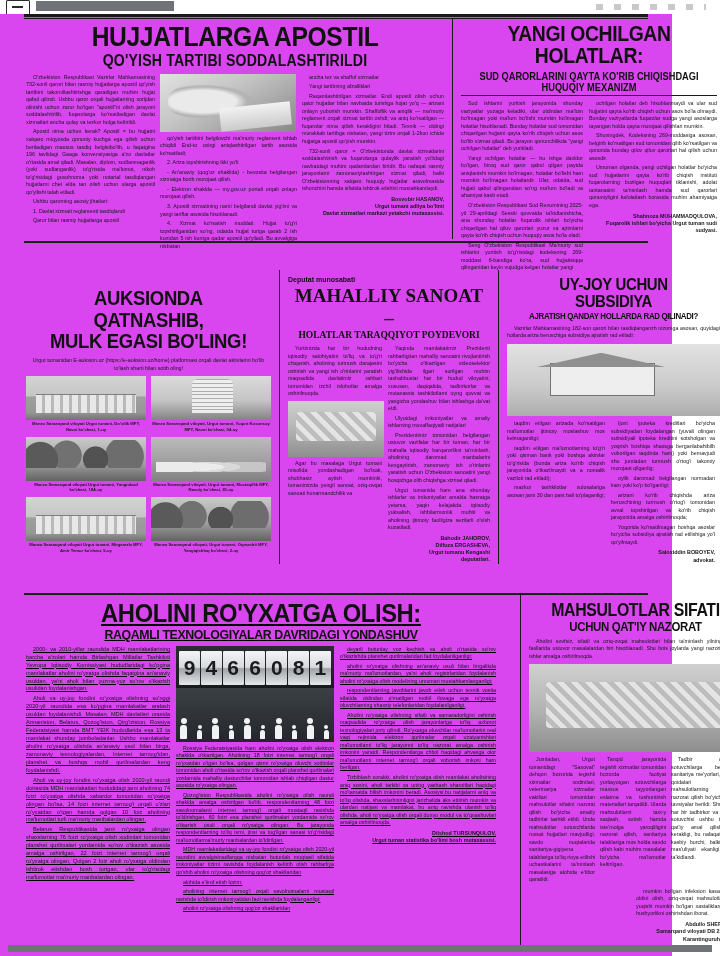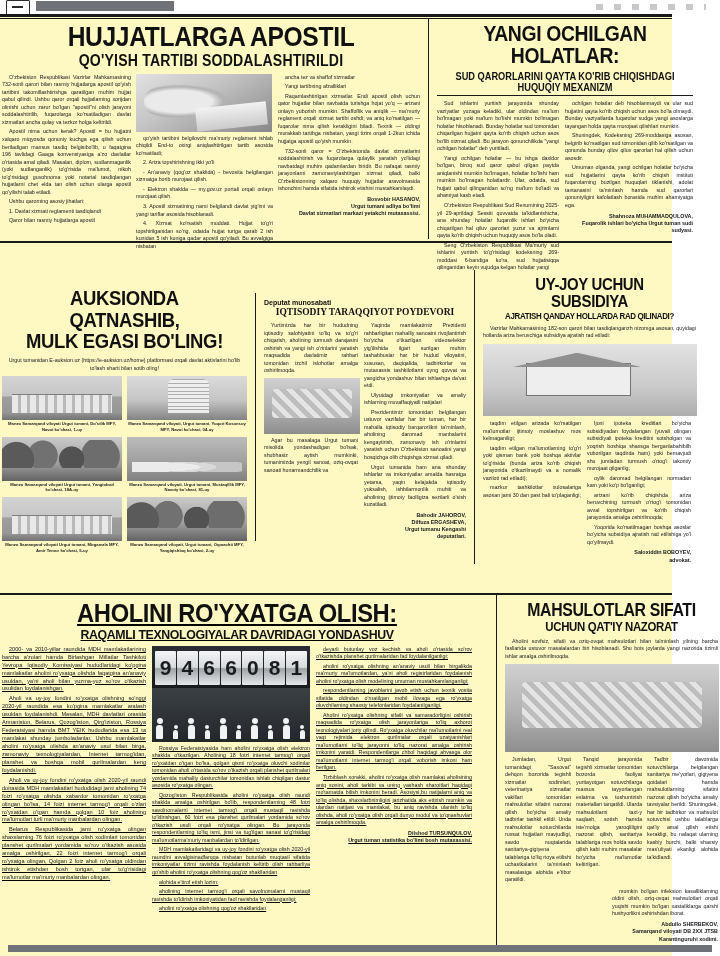--- a/index.html
+++ b/index.html
@@ -51,23 +51,23 @@
     width: 110px; height: 6px;
     background: repeating-linear-gradient(90deg,#c7c9cc 0 7px,#ffffff 7px 18px);
   }
 
   
   .page {
     position: absolute;
     top: 14px; left: 0;
     width: 672px;
     height: 942px;
-    background: #fef9c3;
+    background: #d946ef;
     box-sizing: border-box;
-    padding: 0 0;
+    padding: 0 24px;
   }
 
   .rule-thick { border-top: 3px solid #1a1a1a; margin: 0 0 1px 0; }
   .rule-thin  { border-top: 1px solid #1a1a1a; margin: 0; }
   .rule-mid   { border-top: 2px solid #1a1a1a; margin: 0; }
 
   
   .section { position: relative; }
 
   .hdr-cond {
@@ -415,21 +415,22 @@
           <div style="width:120px;">
             <div class="photo ph-trees" style="width:120px;height:44px;"></div>
             <div class="caption">Manzo Samarqand viloyati, Urgut tumani, Oqmachit MFY, Yangiqishloq ko'chasi, 2-uy</div>
           </div>
         </div>
       </div>
     </div>
 
     <div class="col section vline" style="width:224px;padding:6px 8px 0 8px;">
       <div class="kicker">Deputat munosabati</div>
-      <div class="hdr-serif" style="font-size:9.5px;margin-top:1px;">IQTISODIY TARAQQIYOT POYDEVORI</div>
+      <div class="hdr-serif" style="font-size:19px;margin-top:2px;">MAHALLIY SANOAT –</div>
+      <div class="hdr-serif" style="font-size:9.5px;margin-top:1px;">HOLATLAR TARAQQIYOT POYDEVORI</div>
 
       <div class="cols" style="margin-top:5px;">
         <div class="col bodytext" style="width:100px;padding-right:6px;">
           <p>Yurtimizda har bir hududning iqtisodiy salohiyatini to'liq va to'g'ri chiqarish, aholining turmush darajasini oshirish va yangi ish o'rinlarini yaratish maqsadida davlatimiz rahbari tomonidan izchil islohotlar amalga oshirilmoqda.</p>
           <div class="photo ph-meat" style="width:96px;height:56px;margin:3px 0;"></div>
           <p>Agar bu masalaga Urgut tumani misolida yondashadigan bo'lsak, shubhasiz aytish mumkinki, tumanimizda yengil sanoat, oziq-ovqat sanoati hunarmandchilik va</p>
         </div>
         <div class="col bodytext" style="width:102px;">
           <p>Yaqinda mamlakatimiz Prezidenti rahbarligitan mahalliy sanoatni rivojlantirish bo'yicha o'tkazilgan videoselektor yig'ilishida ilgari surilgan muhim tashabbuslar har bir hudud viloyatini, xususan, daqiqalida, tadbirkorlar va mutaxassis tashkilotlarni uyng quvvat va yangicha yondashuv bilan ishlashga da'vat etdi.</p>
           <p>Ulyutdagi imkoniyatlar va amaliy ishlarning muvaffaqiyatli natijalari</p>

